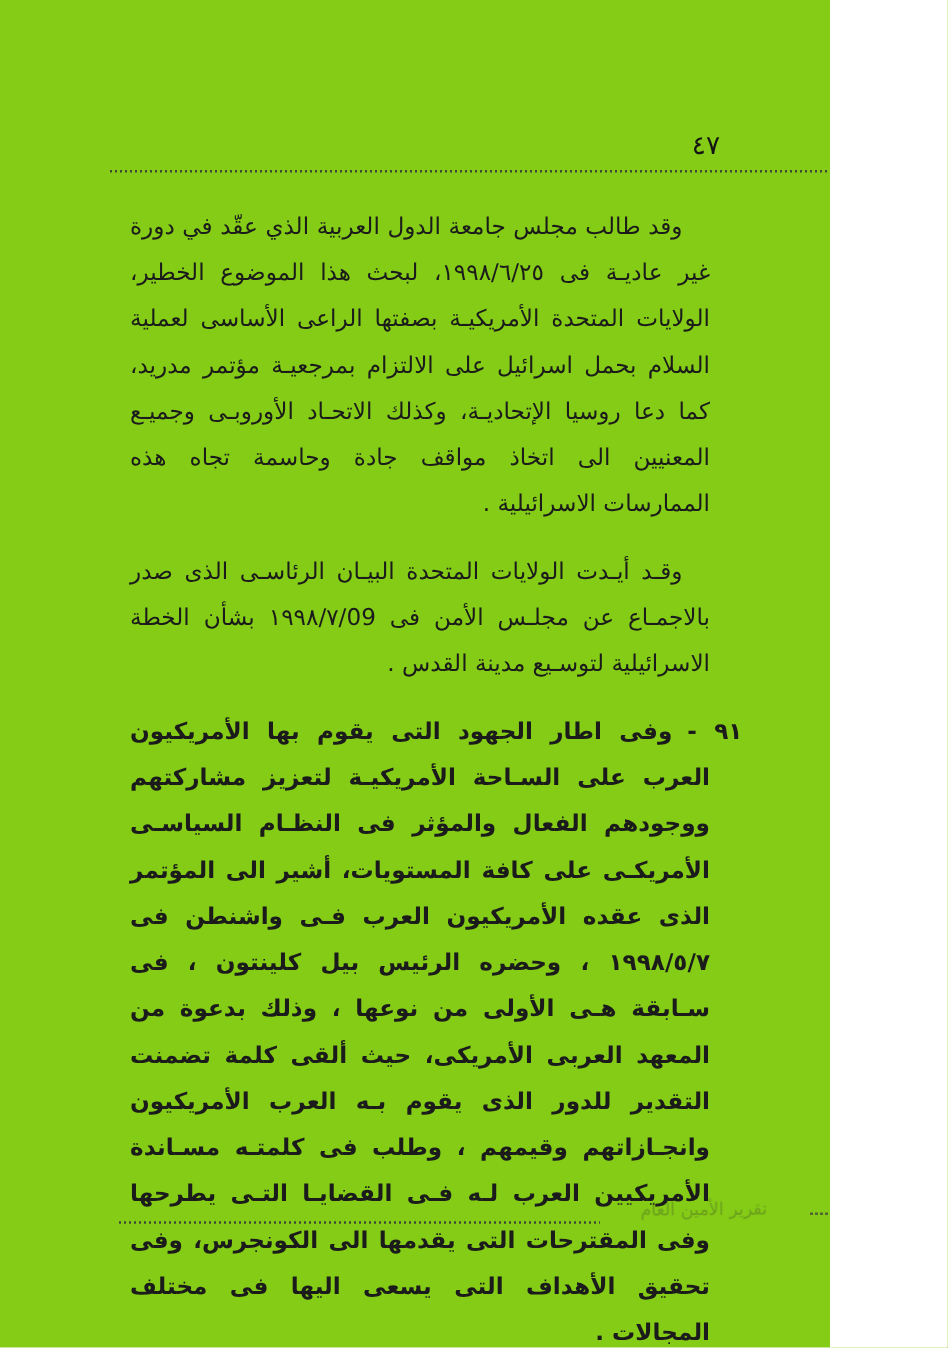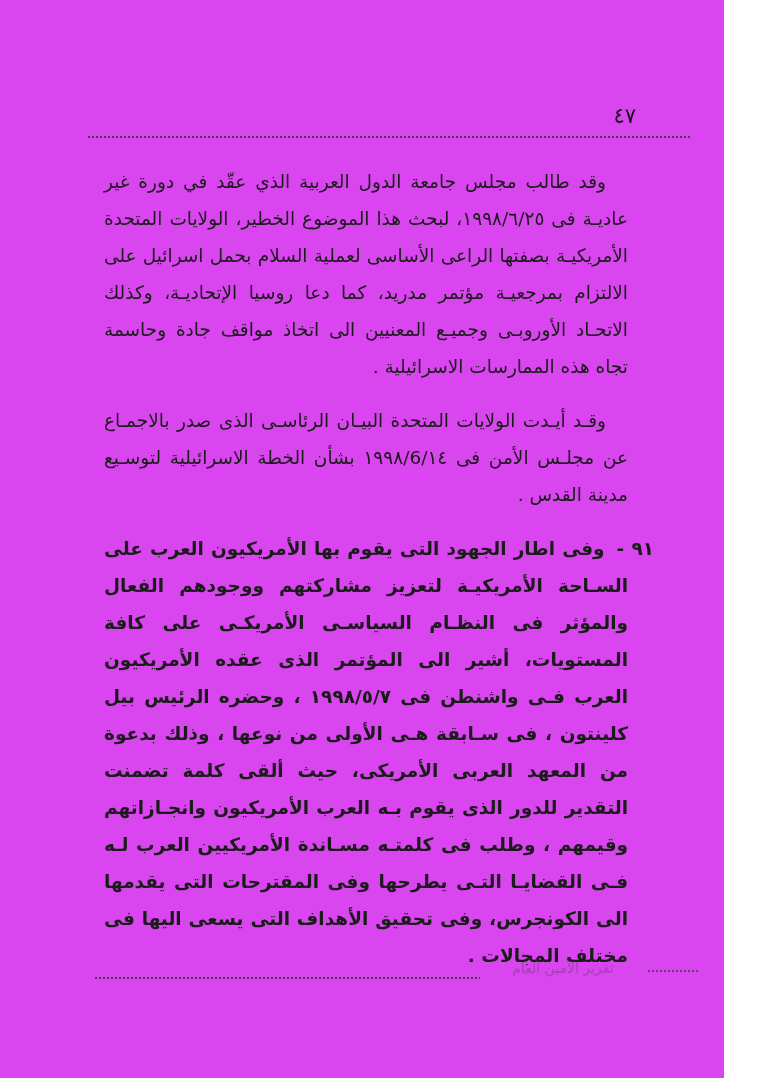--- a/index.html
+++ b/index.html
@@ -2,23 +2,23 @@
 <html lang="ar"><head>
 <meta charset="utf-8">
 <style>
   html, body {
     margin: 0;
     padding: 0;
     background: #ffffff;
   }
   .page {
     position: relative;
-    width: 724px;
+    width: 664px;
     height: 1078px;
-    background: #d946ef;
+    background: #84cc16;
     overflow: hidden;
     font-family: "DejaVu Sans", sans-serif;
     color: #1b1b1b;
   }
   .page-number {
     position: absolute;
     top: 104px;
     right: 88px;
     font-size: 21px;
     letter-spacing: 2px;
@@ -89,21 +89,21 @@
 <div class="page">
 
   <div class="page-number">٤٧</div>
 
   <div class="dotted-rule rule-top"></div>
 
   <div class="body-text">
 
     <p class="para">وقد طالب مجلس جامعة الدول العربية الذي عقّد في دورة غير عاديـة فى ١٩٩٨/٦/٢٥، لبحث هذا الموضوع الخطير، الولايات المتحدة الأمريكيـة بصفتها الراعى الأساسى لعملية السلام بحمل اسرائيل على الالتزام بمرجعيـة مؤتمر مدريد، كما دعا روسيا الإتحاديـة، وكذلك الاتحـاد الأوروبـى وجميـع المعنيين الى اتخاذ مواقف جادة وحاسمة تجاه هذه الممارسات الاسرائيلية .</p>
 
-    <p class="para">وقـد أيـدت الولايات المتحدة البيـان الرئاسـى الذى صدر بالاجمـاع عن مجلـس الأمن فى ١٩٩٨/6/١٤ بشأن الخطة الاسرائيلية لتوسـيع مدينة القدس .</p>
+    <p class="para">وقـد أيـدت الولايات المتحدة البيـان الرئاسـى الذى صدر بالاجمـاع عن مجلـس الأمن فى ١٩٩٨/٧/09 بشأن الخطة الاسرائيلية لتوسـيع مدينة القدس .</p>
 
     <p class="para numbered"><span class="marker">٩١ -</span><span>وفى اطار الجهود التى يقوم بها الأمريكيون العرب على السـاحة الأمريكيـة لتعزيز مشاركتهم ووجودهم الفعال والمؤثر فى النظـام السياسـى الأمريكـى على كافة المستويات، أشير الى المؤتمر الذى عقده الأمريكيون العرب فـى واشنطن فى ١٩٩٨/٥/٧ ، وحضره الرئيس بيل كلينتون ، فى سـابقة هـى الأولى من نوعها ، وذلك بدعوة من المعهد العربى الأمريكى، حيث ألقى كلمة تضمنت التقدير للدور الذى يقوم بـه العرب الأمريكيون وانجـازاتهم وقيمهم ، وطلب فى كلمتـه مسـاندة الأمريكيين العرب لـه فـى القضايـا التـى يطرحها وفى المقترحات التى يقدمها الى الكونجرس، وفى تحقيق الأهداف التى يسعى اليها فى مختلف المجالات .</span></p>
 
 
   </div>
 
   <div class="dotted-rule rule-footer-main"></div>
 
   <div class="footer-stamp">تقرير الأمين العام</div>
 

